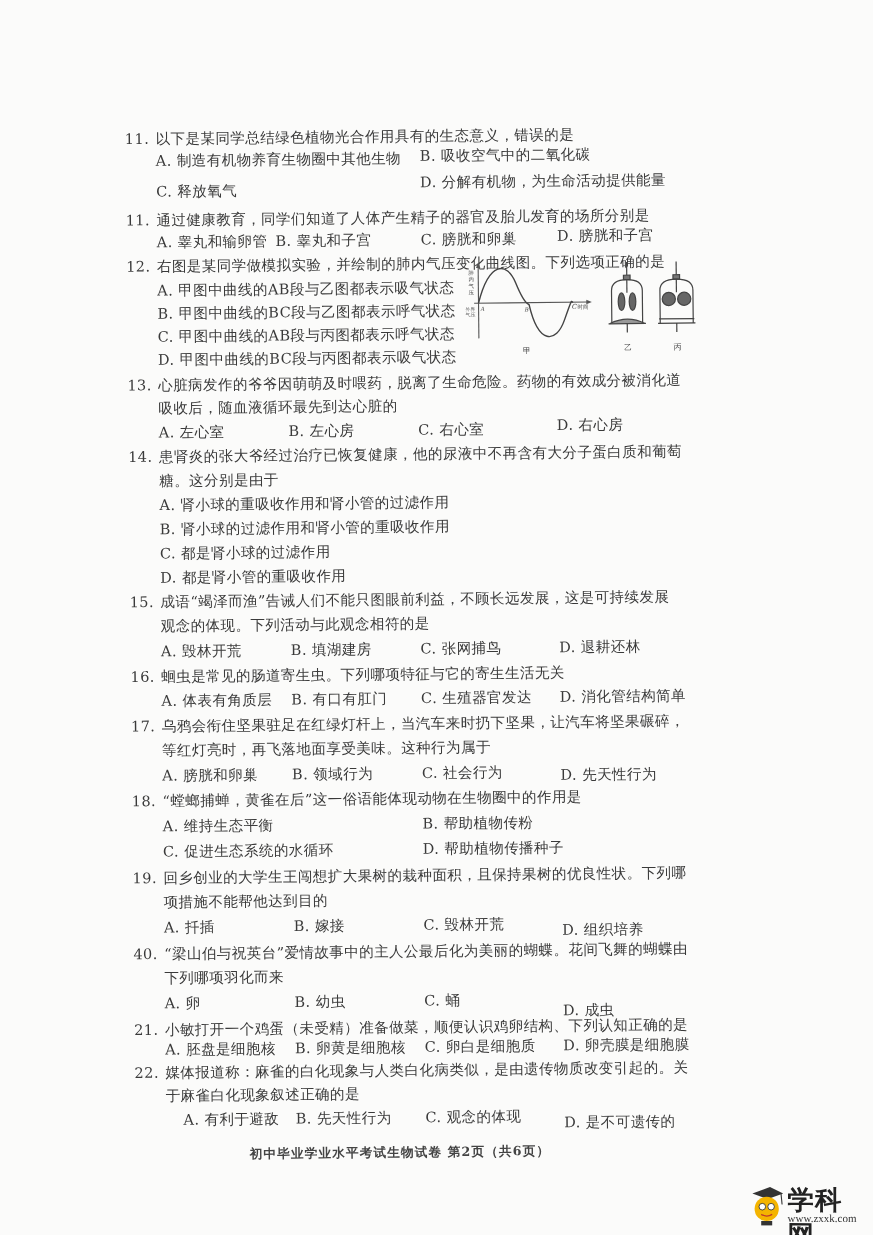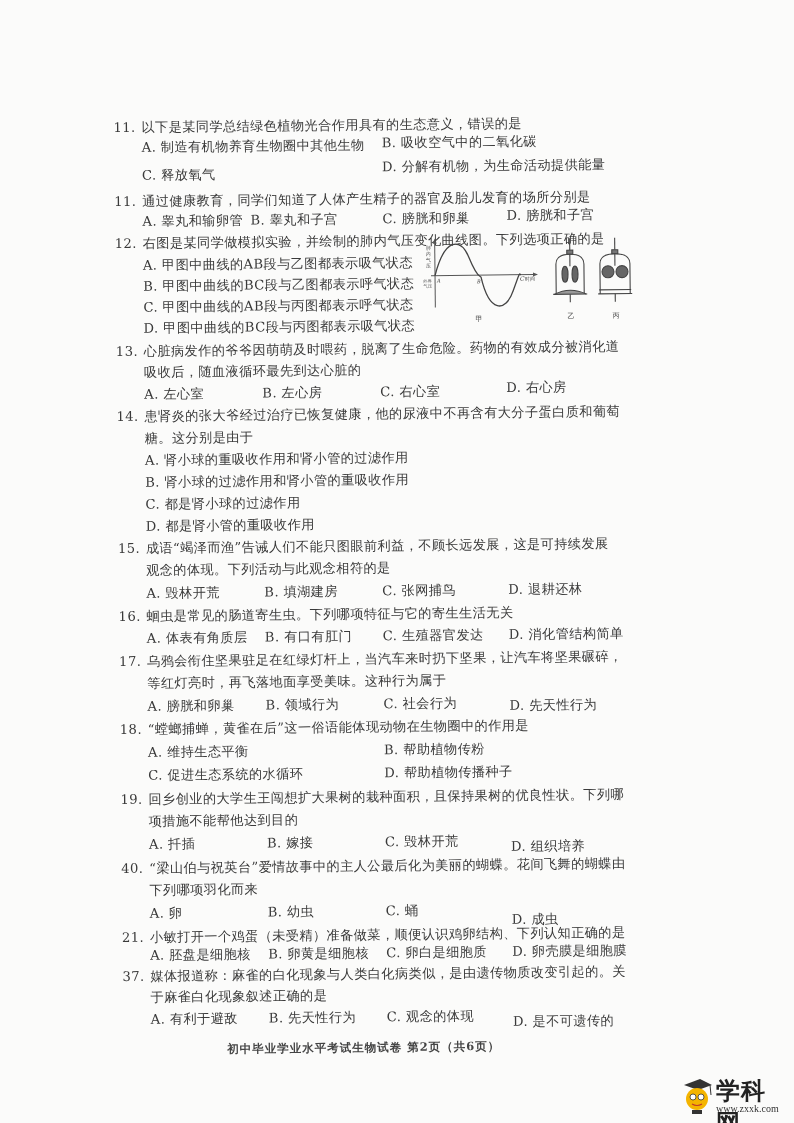--- a/index.html
+++ b/index.html
@@ -212,25 +212,25 @@
     <span class="qnum">21.</span><span>小敏打开一个鸡蛋（未受精）准备做菜，顺便认识鸡卵结构、下列认知正确的是</span>
   </div>
   <div class="line" style="left:146px;top:944px;width:540px;">
     <span class="opt" style="left:0"><span>A.</span> <span>胚盘是细胞核</span></span>
     <span class="opt" style="left:118px"><span>B.</span> <span>卵黄是细胞核</span></span>
     <span class="opt" style="left:236px"><span>C.</span> <span>卵白是细胞质</span></span>
     <span class="opt" style="left:362px"><span>D.</span> <span>卵壳膜是细胞膜</span></span>
   </div>
 
   <div class="line" style="left:118px;top:965px;">
-    <span class="qnum">37.</span><span>媒体报道称：麻雀的白化现象与人类白化病类似，是由遗传物质改变引起的。关</span>
+    <span class="qnum">22.</span><span>媒体报道称：麻雀的白化现象与人类白化病类似，是由遗传物质改变引起的。关</span>
   </div>
   <div class="line" style="left:146px;top:986px;"><span>于麻雀白化现象叙述正确的是</span></div>
   <div class="line" style="left:146px;top:1008px;width:520px;">
-    <span class="opt" style="left:0"><span>A.</span> <span>有利于避敌</span></span>
+    <span class="opt" style="left:16px"><span>A.</span> <span>有利于避敌</span></span>
     <span class="opt" style="left:118px"><span>B.</span> <span>先天性行为</span></span>
     <span class="opt" style="left:236px"><span>C.</span> <span>观念的体现</span></span>
     <span class="opt" style="left:362px;top:6px"><span>D.</span> <span>是不可遗传的</span></span>
   </div>
 
   <div class="footer" style="top:1040px;left:222px;">初中毕业学业水平考试生物试卷  第2页（共6页）</div>
 </div>
 
 <div class="logo">
   <svg width="34" height="40" viewBox="0 0 34 40" style="position:absolute;left:0;top:0;">

